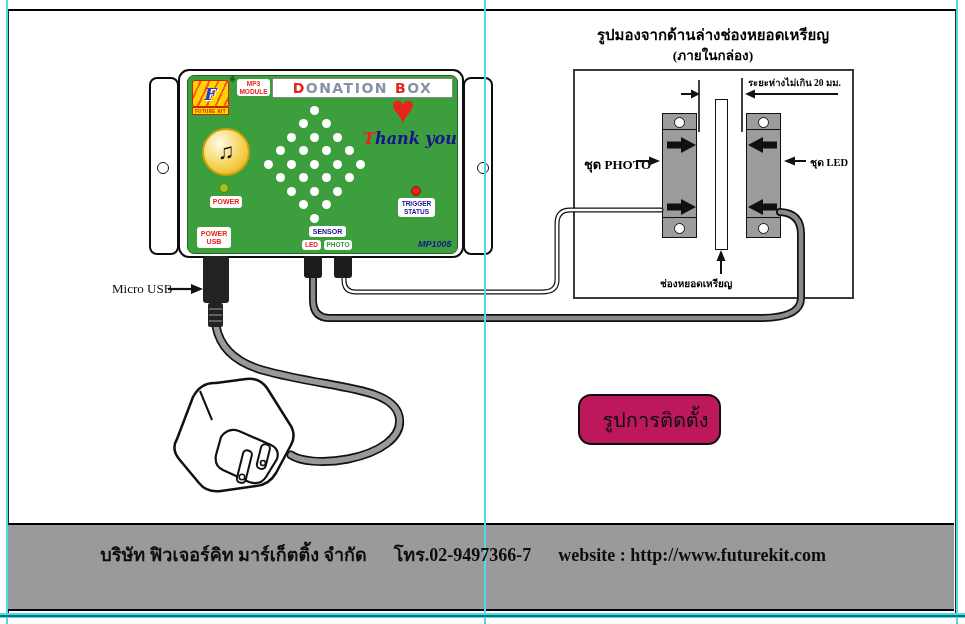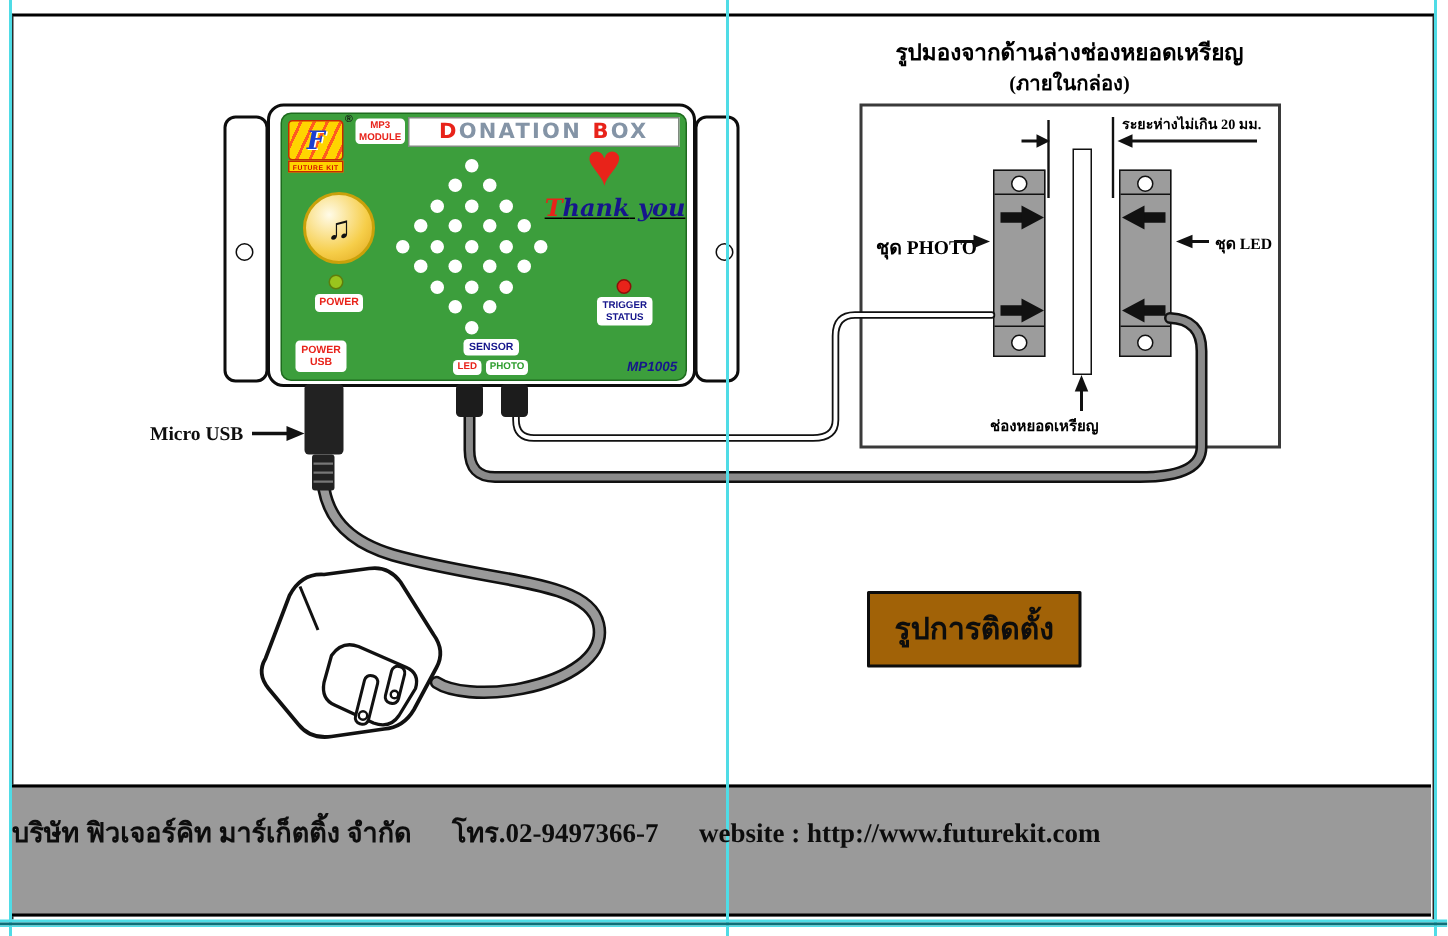--- a/index.html
+++ b/index.html
@@ -7,34 +7,34 @@
         font-family:"Liberation Serif",serif;}
   .abs{position:absolute;}
   
   .vmark{position:absolute;top:0;width:2px;height:624px;background:#4fdce6;z-index:30;}
   .hmark{position:absolute;left:0;width:965px;z-index:30;}
   
   .frame{position:absolute;left:8px;top:9px;width:946px;height:602px;
          border-top:2px solid #000;border-left:1.5px solid #2a2a2a;border-right:1.5px solid #2a2a2a;z-index:1;}
   .footer{position:absolute;left:8px;top:523px;width:946px;height:88px;background:#9a9a9a;
           border-top:2.5px solid #000;border-bottom:2.5px solid #000;box-sizing:border-box;z-index:2;}
-  .footer-line{position:absolute;left:0;width:818px;text-align:left;white-space:pre;
+  .footer-line{position:absolute;left:0;width:818px;text-align:right;white-space:pre;
                font-weight:700;color:#0d0d0d;z-index:40;}
   
   .dpanel{position:absolute;left:573px;top:69px;width:281px;height:230px;background:#fff;
           border:2px solid #3a3a3a;box-sizing:border-box;z-index:5;}
   .dblock{position:absolute;top:113px;width:35px;height:125px;background:#9c9c9c;
           border:1.5px solid #111;box-sizing:border-box;z-index:6;}
   .divider{position:absolute;left:0;width:100%;border-top:1.5px solid #111;}
   .hole{position:absolute;width:9px;height:9px;border-radius:50%;background:#fff;border:1.5px solid #111;}
   .slot{position:absolute;left:715px;top:99px;width:13px;height:151px;background:#fff;
         border:1.5px solid #111;box-sizing:border-box;z-index:7;}
   .dtext{position:absolute;font-weight:700;color:#000;z-index:8;}
-  .installbox{position:absolute;left:578px;top:394px;width:139px;height:47px;background:#a16207;
-              border:2.5px solid #0d0d0d;border-radius:1px;display:flex;align-items:center;
+  .installbox{position:absolute;left:578px;top:394px;width:139px;height:47px;background:#be185d;
+              border:2.5px solid #0d0d0d;border-radius:13px;display:flex;align-items:center;
               justify-content:center;z-index:8;}
   
   .ear{position:absolute;top:77px;width:30px;height:178px;background:#fff;border:2px solid #0d0d0d;
        border-radius:8px;box-sizing:border-box;z-index:3;}
   .earhole{position:absolute;width:10px;height:10px;border-radius:50%;background:#fff;border:1.5px solid #0d0d0d;}
   .case{position:absolute;left:178px;top:69px;width:286px;height:189px;background:#fff;
         border:2px solid #0d0d0d;border-radius:11px;box-sizing:border-box;z-index:4;}
   .panel-green{position:absolute;left:187px;top:75px;width:269px;height:177px;background:#3c9e3c;
                border:1px solid #1e6b1e;border-radius:7px;z-index:5;}
   .chip{position:absolute;background:#fff;border-radius:3px;display:flex;flex-direction:column;
@@ -46,21 +46,21 @@
           box-sizing:border-box;display:flex;align-items:center;justify-content:center;z-index:8;
           font-family:"DejaVu Sans",sans-serif;font-weight:800;font-size:14px;letter-spacing:1.5px;}
   .logo{position:absolute;left:192px;top:80px;width:37px;height:27px;background:#ffd400;border:1.5px solid #c42b00;
         border-radius:3px;box-sizing:border-box;display:flex;align-items:center;justify-content:center;z-index:8;
         background-image:repeating-linear-gradient(115deg,#ffd400 0 6px,#ff5a20 6px 8px);}
   .logo .f{font:italic 900 17px "DejaVu Serif",serif;color:#1d3fd0;text-shadow:1px 1px 0 #fff;}
   .logostrip{position:absolute;left:192px;top:107px;width:37px;height:8px;background:#ffd400;border:1px solid #c42b00;
              box-sizing:border-box;display:flex;align-items:center;justify-content:center;z-index:8;
              font:700 4.5px "Liberation Sans",sans-serif;color:#d21000;letter-spacing:.4px;}
   .svg-overlay{position:absolute;left:0;top:0;z-index:20;pointer-events:none;}
-  .serif-note{font-family:"Liberation Serif",serif;font-weight:700;color:#0d0d0d;}
+  .serif-note{font-family:"Liberation Serif",serif;font-weight:400;color:#0d0d0d;margin-left:12px;}
 </style>
 </head>
 <body>
 
 <div class="page">
 
   <div class="vmark" style="left:5.5px;"></div>
   <div class="vmark" style="left:483.5px;"></div>
   <div class="vmark" style="left:955.5px;"></div>
   <div class="hmark" style="top:613px;height:2px;background:#4fdce6;"></div>
@@ -122,21 +122,21 @@
   <div class="banner">
     <span style="color:#e8231a;">D</span>
       <span style="color:#8494a6;">ONATION</span>
       <span style="width:7px;display:inline-block;"></span>
       <span style="color:#e8231a;">B</span>
       <span style="color:#8494a6;">OX</span>
   </div>
 
   <div class="abs" style="left:391px;top:90px;font-size:40px;line-height:40px;color:#e8231a;z-index:8;">♥</div>
   <div class="abs" style="left:362px;top:129px;width:96px;text-align:center;z-index:8;
-       font:italic 800 16px 'DejaVu Serif',serif;text-decoration:underline;">
+       font:italic 800 16px 'DejaVu Serif',serif;">
     <span style="color:#e8231a;">T</span><span style="color:#16168c;">hank</span><span style="color:#16168c;"> you</span>
   </div>
 
   <div class="abs" style="left:202px;top:128px;width:44px;height:44px;border-radius:50%;z-index:8;
        background:radial-gradient(circle at 35% 30%, #fffbe8, #f6ce4a 60%, #e0a51a);border:2px solid #c9a10a;
        display:flex;align-items:center;justify-content:center;">
     <span style="font-size:22px;color:#111;">♫</span>
   </div>
 
   <div class="abs" style="left:0;top:0;z-index:7;">

